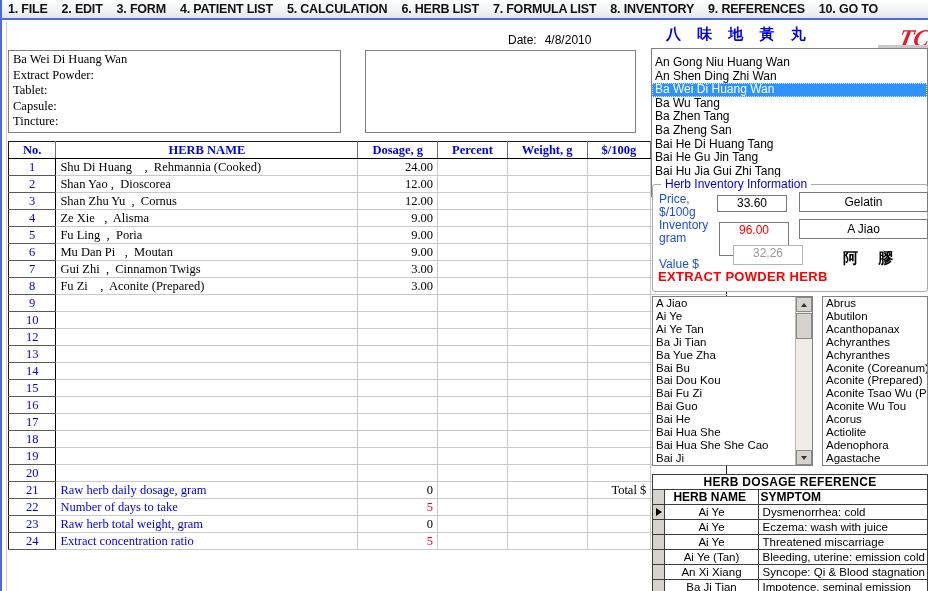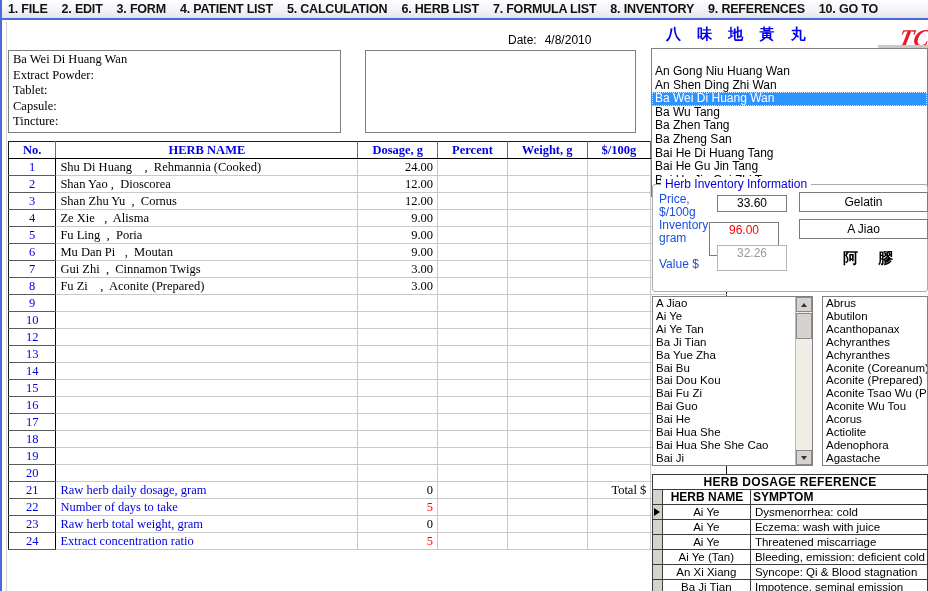--- a/index.html
+++ b/index.html
@@ -48,21 +48,21 @@
   table.main td.no{color:#0000E0;text-align:center;border-right:1px solid #000;
                    border-bottom:1px solid #5a5a5a;padding:0;}
   table.main td.num{text-align:right;}
   table.main td.lbl{color:#0000E0;}
   table.main td.red{color:#FF0000;}
 
   
   .listbox{position:absolute;background:#fff;border:1px solid #808080;box-sizing:border-box;
            overflow:hidden;font-size:12px;color:#000;}
   .listbox .item{padding-left:3px;white-space:nowrap;cursor:default;}
-  .formula-list{left:651px;top:48px;width:277px;height:149px;padding-top:16px;}
+  .formula-list{left:651px;top:48px;width:277px;height:149px;padding-top:7px;}
   .formula-list .item{line-height:13.6px;}
   .formula-list .sel{background:#2D93FF;color:#fff;outline:1px dotted #cfe7ff;outline-offset:-1px;}
   .pinyin-list{left:652px;top:296px;width:161px;height:170px;font-size:11.5px;}
   .pinyin-list .item{line-height:12.9px;}
   .english-list{left:822px;top:296px;width:106px;height:170px;font-size:11.5px;}
   .english-list .item{line-height:12.9px;}
 
   
   .sb{position:absolute;right:0;top:0;width:16px;height:100%;background:#EFEDE5;
       border-left:1px solid #B9B9B9;}
@@ -390,25 +390,26 @@
     <div class="fld-label" style="left:6px;top:8px;">
       <div>Price,</div>
         <div>$/100g</div>
     </div>
     <div class="fld-box" style="left:64px;top:10px;width:70px;height:17px;">33.60</div>
     <div class="fld-box" style="left:146px;top:7px;width:129px;height:20px;line-height:18px;">Gelatin</div>
     <div class="fld-label" style="left:6px;top:34px;">
       <div>Inventory</div>
         <div>gram</div>
     </div>
-    <div class="fld-box red" style="left:56px;top:37px;width:70px;height:34px;">96.00</div>
+    <div class="fld-box red" style="left:66px;top:37px;width:70px;height:34px;">96.00</div>
     <div class="fld-box" style="left:146px;top:34px;width:129px;height:20px;line-height:18px;">A Jiao</div>
     <div class="fld-label" style="left:6px;top:61px;margin-top:12px;">Value $</div>
-    <div class="fld-box disabled" style="left:64px;top:60px;width:70px;height:26px;">32.26</div>
+    <div class="fld-box disabled" style="left:80px;top:60px;width:70px;height:20px;">32.26</div>
     <div class="herb-cn">阿 膠</div>
+    <div class="extract-note">EXTRACT POWDER HERB</div>
   </div>
 
   <div class="listbox pinyin-list" id="pinyinlist">
     <div class="sb">
       <div class="sb-btn">
           <div class="tri-up"></div>
         </div>
       <div class="sb-thumb"></div>
       <div class="sb-btn down">
           <div class="tri-down"></div>
@@ -475,21 +476,21 @@
             <td class="sym">Eczema: wash with juice</td>
           </tr>
           <tr>
             <td class="selcell"></td>
             <td class="herb">Ai Ye</td>
             <td class="sym">Threatened miscarriage</td>
           </tr>
           <tr>
             <td class="selcell"></td>
             <td class="herb">Ai Ye (Tan)</td>
-            <td class="sym">Bleeding, emission: deficient cold</td>
+            <td class="sym">Bleeding, uterine: emission cold</td>
           </tr>
           <tr>
             <td class="selcell"></td>
             <td class="herb">An Xi Xiang</td>
             <td class="sym">Syncope: Qi &amp; Blood stagnation</td>
           </tr>
           <tr>
             <td class="selcell"></td>
             <td class="herb">Ba Ji Tian</td>
             <td class="sym">Impotence, seminal emission</td>

